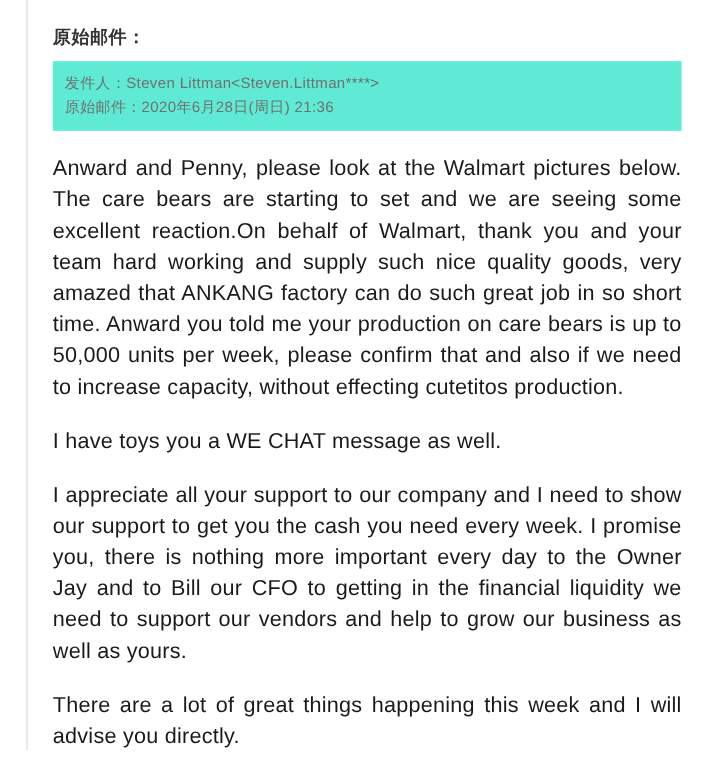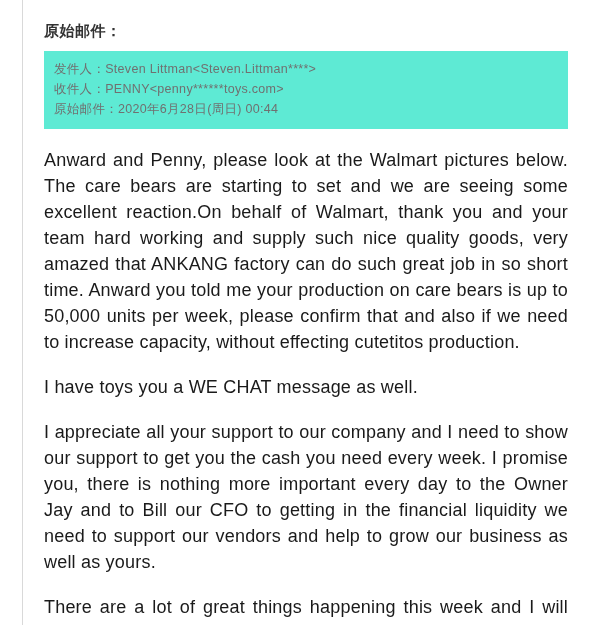--- a/index.html
+++ b/index.html
@@ -93,24 +93,21 @@
 
   <div class="content">
 
     <div class="orig-title">原始邮件：</div>
 
     <div class="headers">
       <div class="hdr-row">
         <span class="lbl">发件人：</span><span class="val">Steven Littman&lt;Steven.Littman****&gt;</span>
       </div>
       <div class="hdr-row">
-        <span class="lbl">收件人：</span><span class="val">PENNY&lt;penny******toys.com&gt;</span>
-      </div>
-      <div class="hdr-row">
-        <span class="lbl">原始邮件：</span><span class="val">2020年6月28日(周日) 00:44</span>
+        <span class="lbl">原始邮件：</span><span class="val">2020年6月28日(周日) 21:36</span>
       </div>
     </div>
 
     <div class="body-text">
       <p class="para">Anward and Penny, please look at the Walmart pictures below. The care bears are starting to set and we are seeing some excellent reaction.On behalf of Walmart, thank you and your team hard working and supply such nice quality goods, very amazed that ANKANG factory can do such great job in so short time. Anward you told me your production on care bears is up to 50,000 units per week, please confirm that and also if we need to increase capacity, without effecting cutetitos production.</p>
       <p class="para">I have toys you a WE CHAT message as well.</p>
       <p class="para">I appreciate all your support to our company and I need to show our support to get you the cash you need every week. I promise you, there is nothing more important every day to the Owner Jay and to Bill our CFO to getting in the financial liquidity we need to support our vendors and help to grow our business as well as yours.</p>
       <p class="para">There are a lot of great things happening this week and I will advise you directly.</p>
 
     </div>

